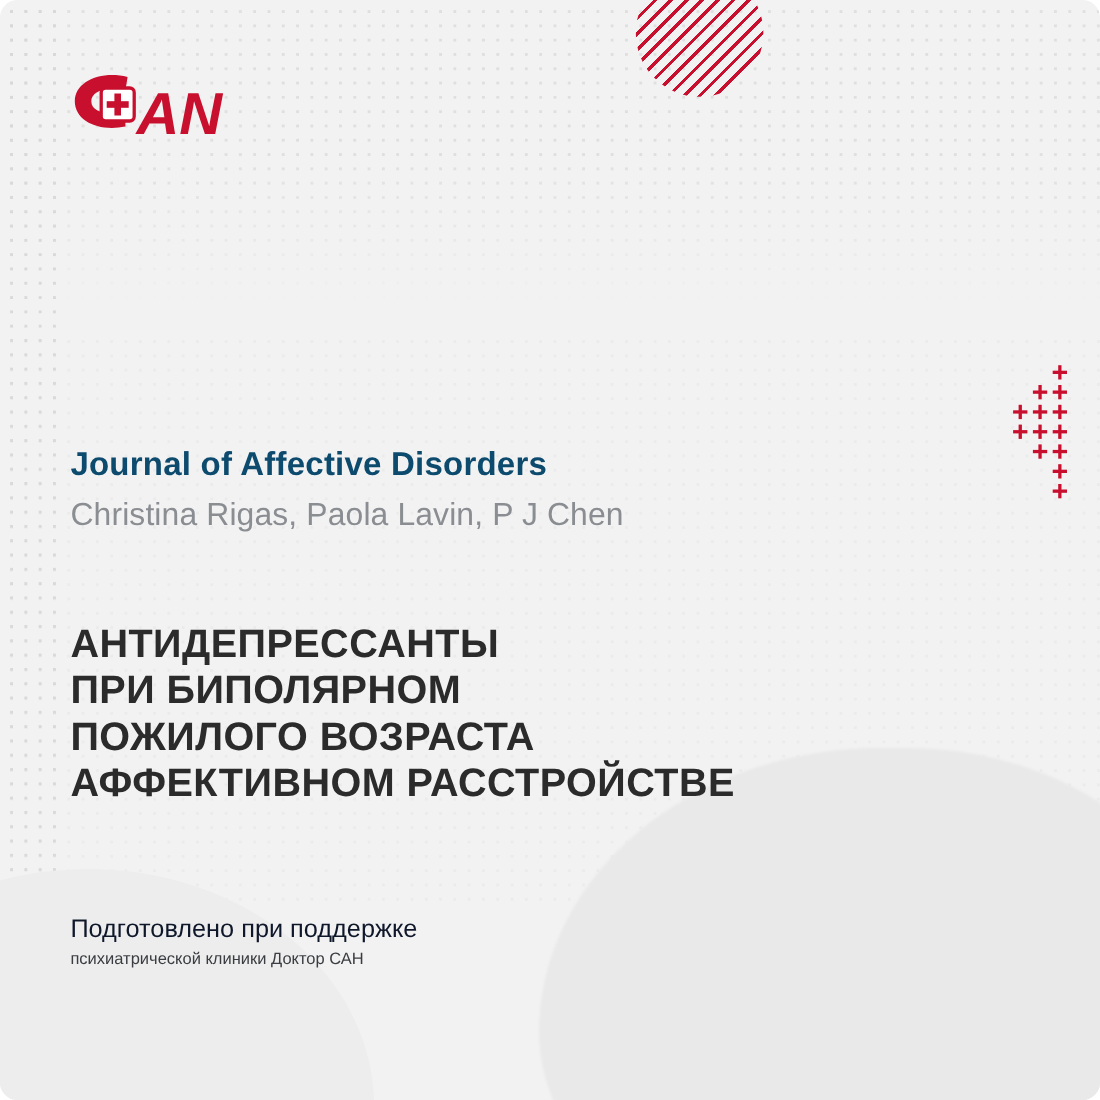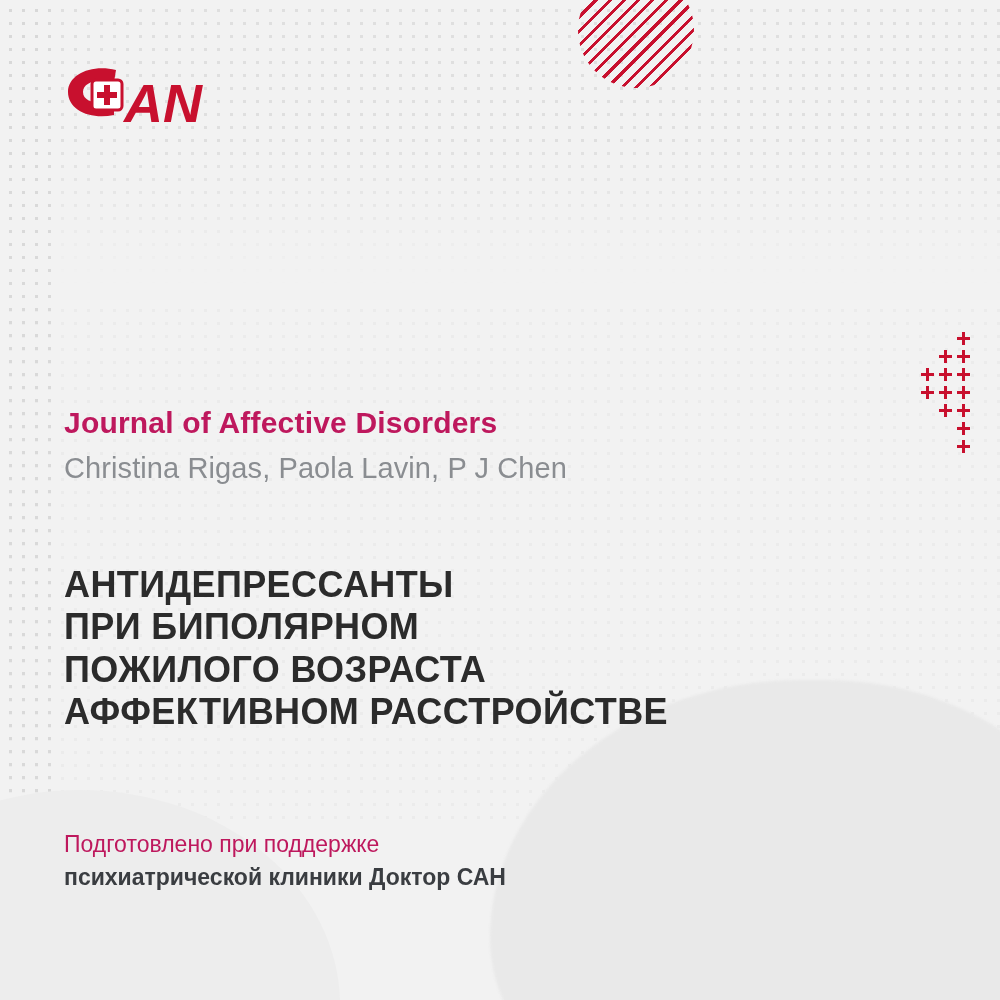--- a/index.html
+++ b/index.html
@@ -10,20 +10,21 @@
   body {
     font-family: "Liberation Sans", sans-serif;
   }
 
   .poster {
     position: relative;
     width: 1000px;
     height: 1000px;
     overflow: hidden;
     background: #f2f2f2;
+    border-radius: 16px;
   }
 
   
   .dots-left {
     position: absolute;
     left: 0;
     top: 0;
     width: 60px;
     height: 1000px;
     background-image: radial-gradient(#d8d8d8 1.6px, transparent 1.7px);
@@ -127,21 +128,21 @@
   
   .journal {
     position: absolute;
     left: 64px;
     top: 404px;
     width: 840px;
   }
   .journal-name {
     font-size: 30px;
     font-weight: bold;
-    color: #be185d;
+    color: #0c4a6e;
     letter-spacing: .2px;
     line-height: 1.25;
   }
   .journal-authors {
     margin-top: 8px;
     font-size: 29px;
     font-weight: 400;
     color: #8a8d91;
     letter-spacing: .1px;
     line-height: 1.25;
@@ -164,26 +165,26 @@
 
   
   .footer {
     position: absolute;
     left: 64px;
     top: 828px;
     width: 860px;
   }
   .footer-line1 {
     font-size: 23px;
-    color: #be185d;
+    color: #0f172a;
     line-height: 1.45;
   }
   .footer-line2 {
-    font-size: 23px;
-    font-weight: bold;
+    font-size: 15px;
+    font-weight: normal;
     color: #3a3d41;
     line-height: 1.45;
   }
 </style>
 </head>
 <body>
 
 <div class="poster">
 
   <div class="dots-top"></div>

